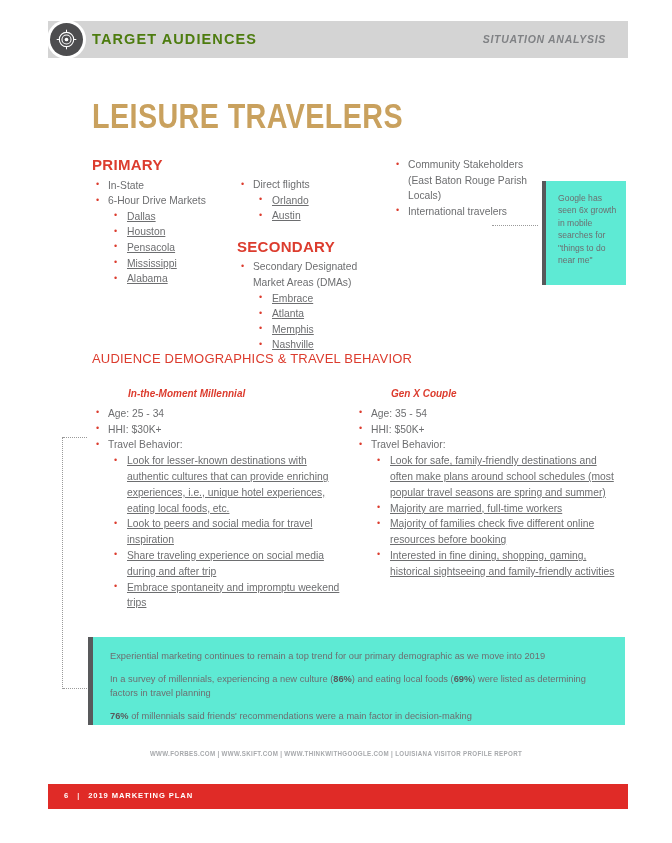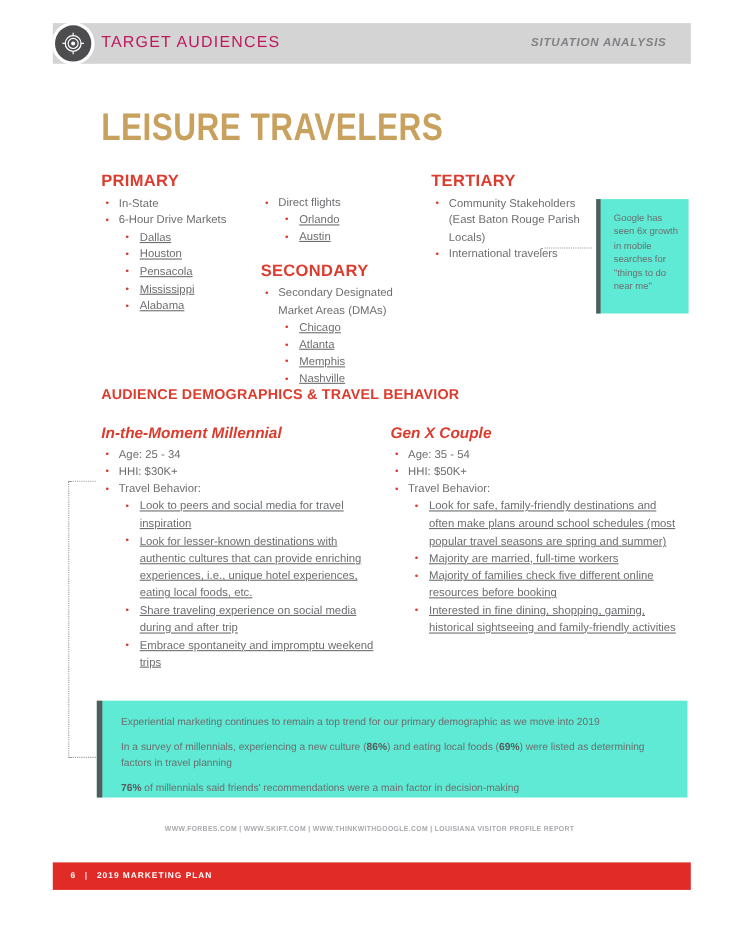--- a/index.html
+++ b/index.html
@@ -45,22 +45,22 @@
     display: flex;
     align-items: center;
     justify-content: center;
   }
   .header-title {
     position: absolute;
     left: 92px;
     top: 31px;
     font-size: 14.5px;
     letter-spacing: 1.1px;
-    color: #be185d;
-    font-weight: 400;
+    color: #4d7c0f;
+    font-weight: 700;
   }
   .header-right {
     position: absolute;
     right: 66px;
     top: 33px;
     font-size: 10.5px;
     font-style: italic;
     font-weight: bold;
     letter-spacing: 0.7px;
     color: #808285;
@@ -169,37 +169,38 @@
     width: 46px;
     border-top: 1px dotted #9a9a9a;
   }
 
   
   .section-head {
     position: absolute;
     left: 92px;
     top: 351px;
     font-size: 13px;
-    font-weight: bold;
+    font-weight: normal;
     letter-spacing: 0.2px;
     color: #dc3c2e;
   }
   .persona {
     position: absolute;
     font-size: 10.3px;
     line-height: 15.8px;
   }
   #persona-left  { left: 92px;  top: 386px; width: 250px; }
   #persona-right { left: 355px; top: 386px; width: 265px; }
   .persona-name {
     font-weight: bold;
     font-style: italic;
     color: #dc3c2e;
-    font-size: 14px;
+    font-size: 10px;
     margin-bottom: 4px;
+    margin-left: 36px;
   }
 
   
   .bracket {
     position: absolute;
     left: 62px;
     top: 437px;
     width: 24px;
     height: 252px;
     border-left: 1px dotted #9a9a9a;
@@ -326,31 +327,30 @@
             <li>Orlando</li>
             <li>Austin</li>
           </ul></li>
       </ul>
     </div>
   <div class="spacer-block"></div>
   <div class="col-head">SECONDARY</div>
   <div>
       <ul class="b">
         <li><span>Secondary Designated Market Areas (DMAs)</span><ul class="b2">
-            <li>Chicago</li>
+            <li>Embrace</li>
             <li>Atlanta</li>
             <li>Memphis</li>
             <li>Nashville</li>
           </ul></li>
       </ul>
     </div>
 </div>
 
 <div class="aud-col" id="col-tertiary">
-  <div class="col-head">TERTIARY</div>
   <div>
       <ul class="b">
         <li><span>Community Stakeholders (East Baton Rouge Parish Locals)</span></li>
         <li><span>International travelers</span></li>
       </ul>
     </div>
 </div>
 
 <div class="dot-connector-h"></div>
 <div class="google-box">
@@ -362,22 +362,22 @@
 
 <div class="bracket"></div>
 
 <div class="persona" id="persona-left">
   <div class="persona-name">In-the-Moment Millennial</div>
   <div>
       <ul class="b">
         <li><span>Age: 25 - 34</span></li>
         <li><span>HHI: $30K+</span></li>
         <li><span>Travel Behavior:</span><ul class="b2">
+            <li>Look for lesser-known destinations with authentic cultures that can provide enriching experiences, i.e., unique hotel experiences, eating local foods, etc.</li>
             <li>Look to peers and social media for travel inspiration</li>
-            <li>Look for lesser-known destinations with authentic cultures that can provide enriching experiences, i.e., unique hotel experiences, eating local foods, etc.</li>
             <li>Share traveling experience on social media during and after trip</li>
             <li>Embrace spontaneity and impromptu weekend trips</li>
           </ul></li>
       </ul>
     </div>
 </div>
 
 <div class="persona" id="persona-right">
   <div class="persona-name">Gen X Couple</div>
   <div>

